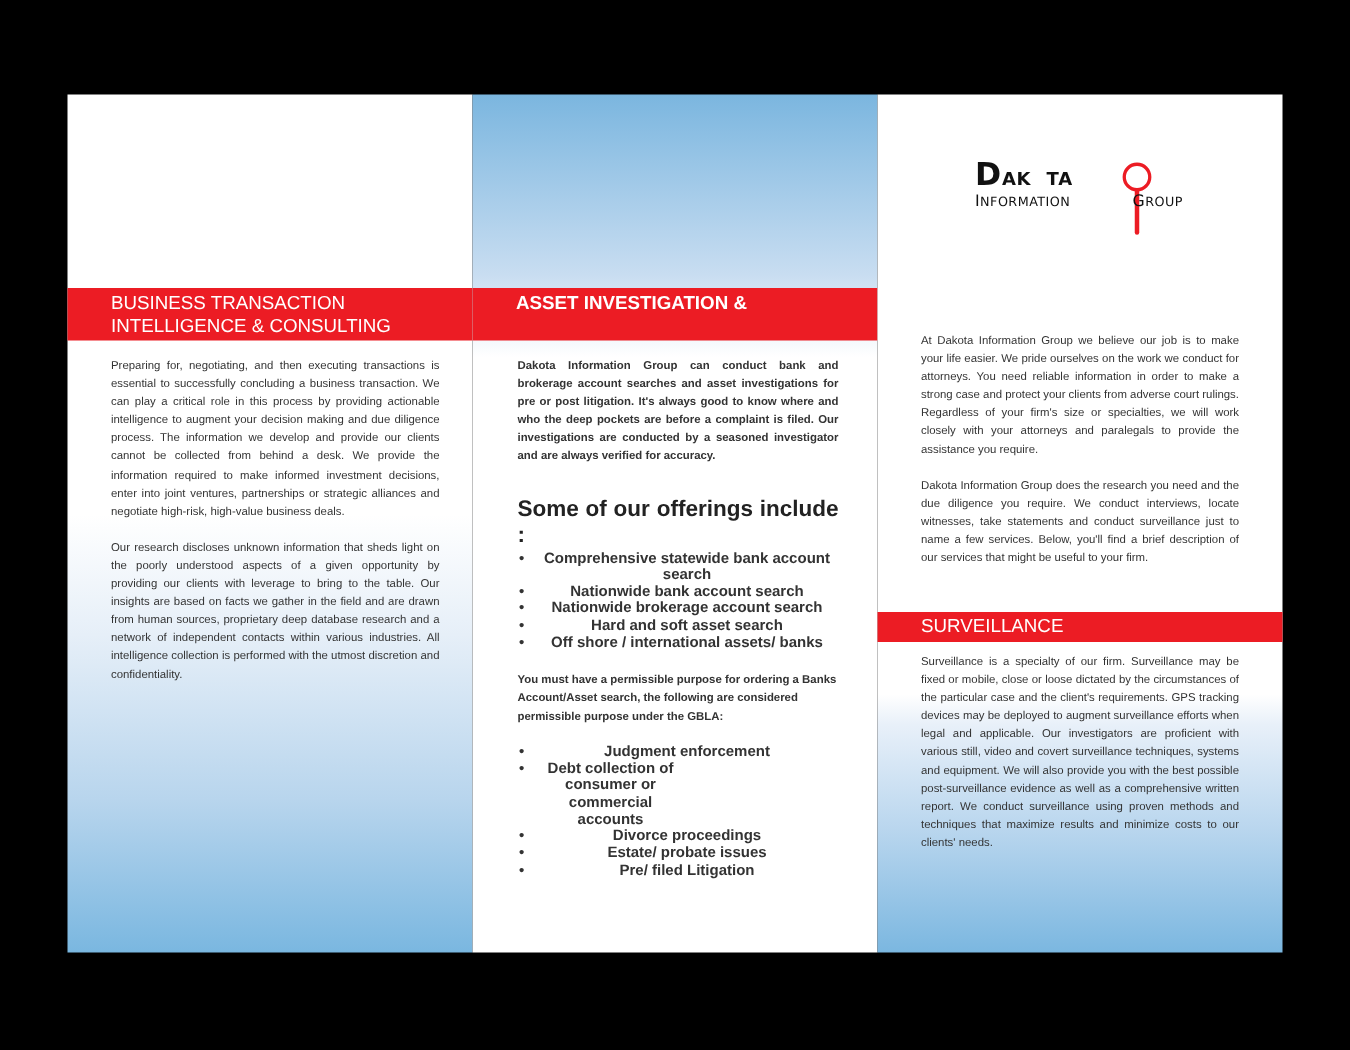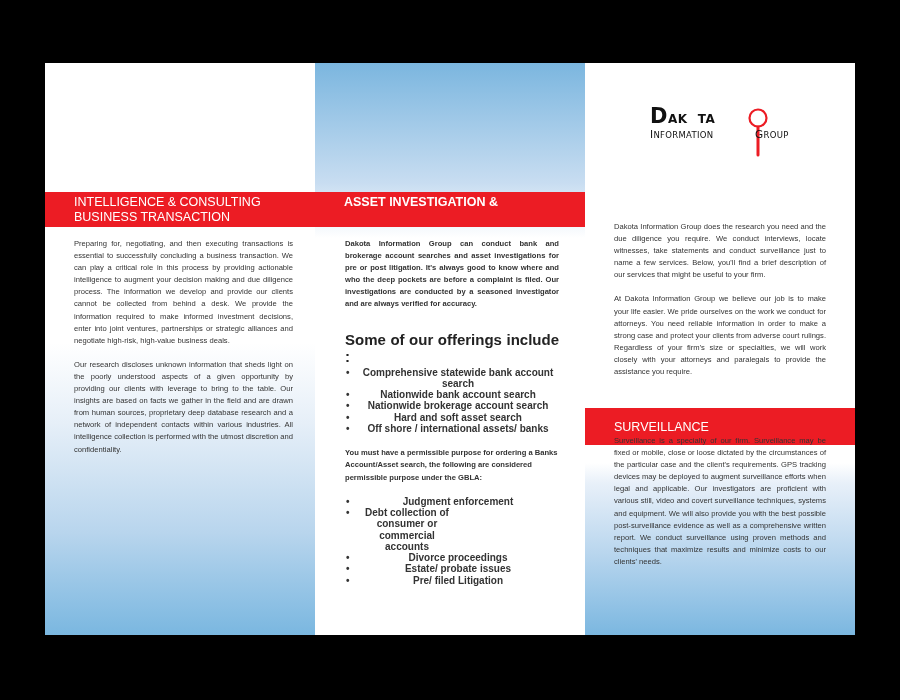--- a/index.html
+++ b/index.html
@@ -50,22 +50,22 @@
     font-size: 8.5px; color: #111; letter-spacing: 0.3px; line-height: 10px;
   }
   .logo-sub .cap { font-size: 10.5px; }
   .magnifier { position: absolute; left: 95px; top: 2px; width: 26px; height: 50px; }
 </style>
 </head>
 <body>
 
 <div class="panel" id="panel-left">
   <div class="redbar" style="top:129px; width:270px; height:35px; padding:3px 0 0 29px;">
+    <span>BUSINESS TRANSACTION</span>
     <span>INTELLIGENCE &amp; CONSULTING</span>
-    <span>BUSINESS TRANSACTION</span>
   </div>
   <div class="body-text" style="left:29px; top:175px; width:219px;">
     <p>Preparing for, negotiating, and then executing transactions is essential to successfully concluding a business transaction. We can play a critical role in this process by providing actionable intelligence to augment your decision making and due diligence process. The information we develop and provide our clients cannot be collected from behind a desk. We provide the information required to make informed investment decisions, enter into joint ventures, partnerships or strategic alliances and negotiate high-risk, high-value business deals.</p>
     <p>Our research discloses unknown information that sheds light on the poorly understood aspects of a given opportunity by providing our clients with leverage to bring to the table. Our insights are based on facts we gather in the field and are drawn from human sources, proprietary deep database research and a network of independent contacts within various industries. All intelligence collection is performed with the utmost discretion and confidentiality.</p>
   </div>
 </div>
 
 <div class="panel" id="panel-mid">
   <div class="redbar" style="top:129px; width:270px; height:35px; padding:3px 0 0 29px;">
     <span>ASSET INVESTIGATION &amp;</span>
@@ -102,23 +102,23 @@
     </svg>
     <div class="logo-sub" style="left:0;">
       <span class="cap">I</span><span>NFORMATION</span>
     </div>
     <div class="logo-sub" style="left:105px;">
       <span class="cap">G</span><span>ROUP</span>
     </div>
   </div>
 
   <div class="body-text" style="left:29px; top:158px; width:212px;">
+    <p>At Dakota Information Group we believe our job is to make your life easier. We pride ourselves on the work we conduct for attorneys. You need reliable information in order to make a strong case and protect your clients from adverse court rulings. Regardless of your firm's size or specialties, we will work closely with your attorneys and paralegals to provide the assistance you require.</p>
     <p>Dakota Information Group does the research you need and the due diligence you require.   We conduct interviews, locate witnesses, take statements and conduct surveillance just to name a few services. Below, you'll find a brief description of our services that might be useful to your firm.</p>
-    <p>At Dakota Information Group we believe our job is to make your life easier. We pride ourselves on the work we conduct for attorneys. You need reliable information in order to make a strong case and protect your clients from adverse court rulings. Regardless of your firm's size or specialties, we will work closely with your attorneys and paralegals to provide the assistance you require.</p>
   </div>
 
-  <div class="redbar" style="top:345px; width:270px; height:37px; padding:12px 0 0 29px;">
+  <div class="redbar" style="top:345px; width:270px; height:20px; padding:2px 0 0 29px;">
     <span>SURVEILLANCE</span>
   </div>
   <div class="body-text" style="left:29px; top:372px; width:212px;">
     <p>Surveillance is a specialty of our firm. Surveillance may be fixed or mobile, close or loose dictated by the circumstances of the particular case and the client's requirements. GPS tracking devices may be deployed to augment surveillance efforts when legal and applicable. Our investigators are proficient with various still, video and covert surveillance techniques, systems and equipment.  We will also provide you with the best possible post-surveillance evidence as well as a comprehensive written report.  We conduct surveillance using proven methods and techniques that maximize results and minimize costs to our clients' needs.</p>
   </div>
 </div>
 
 </body></html>

